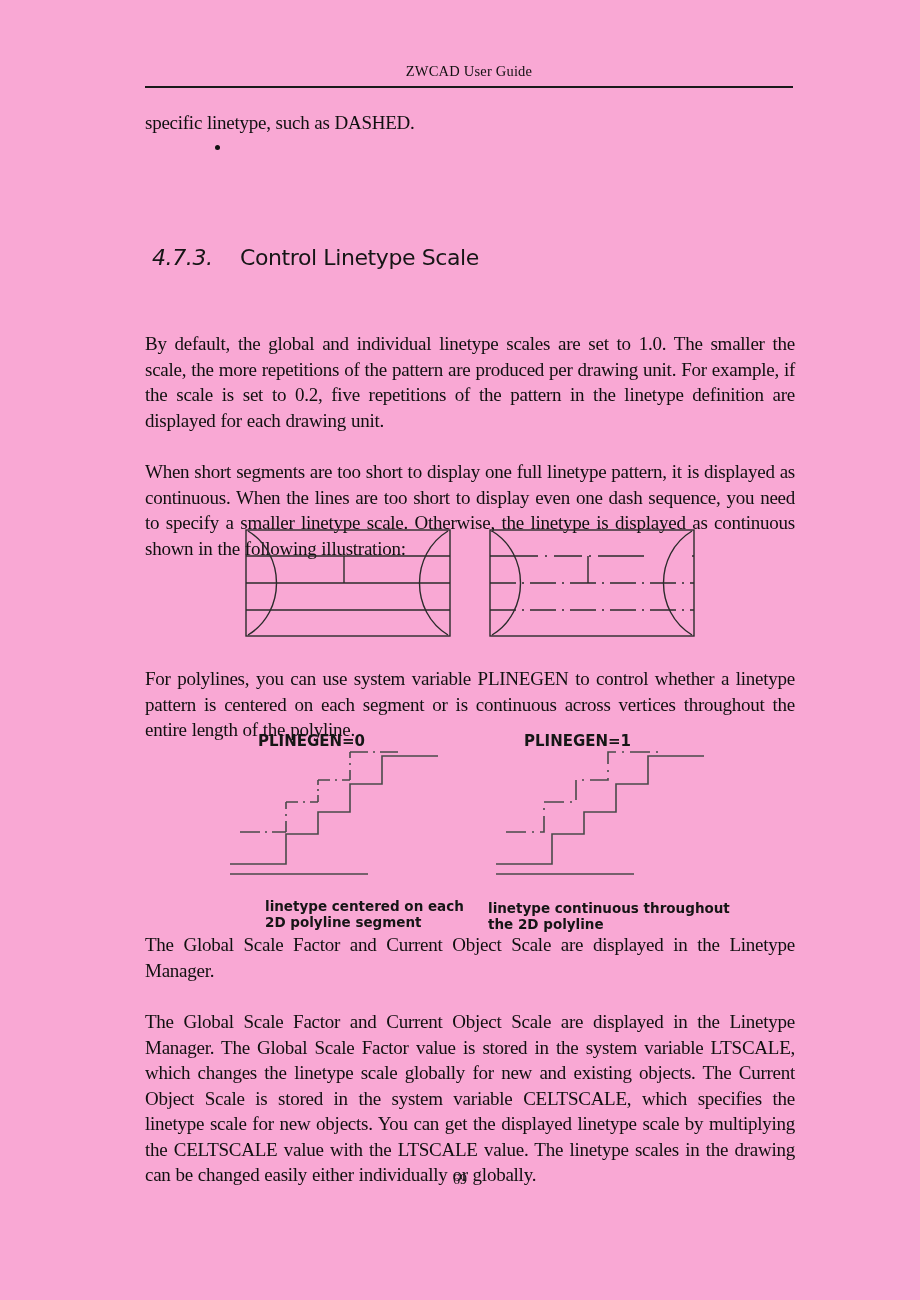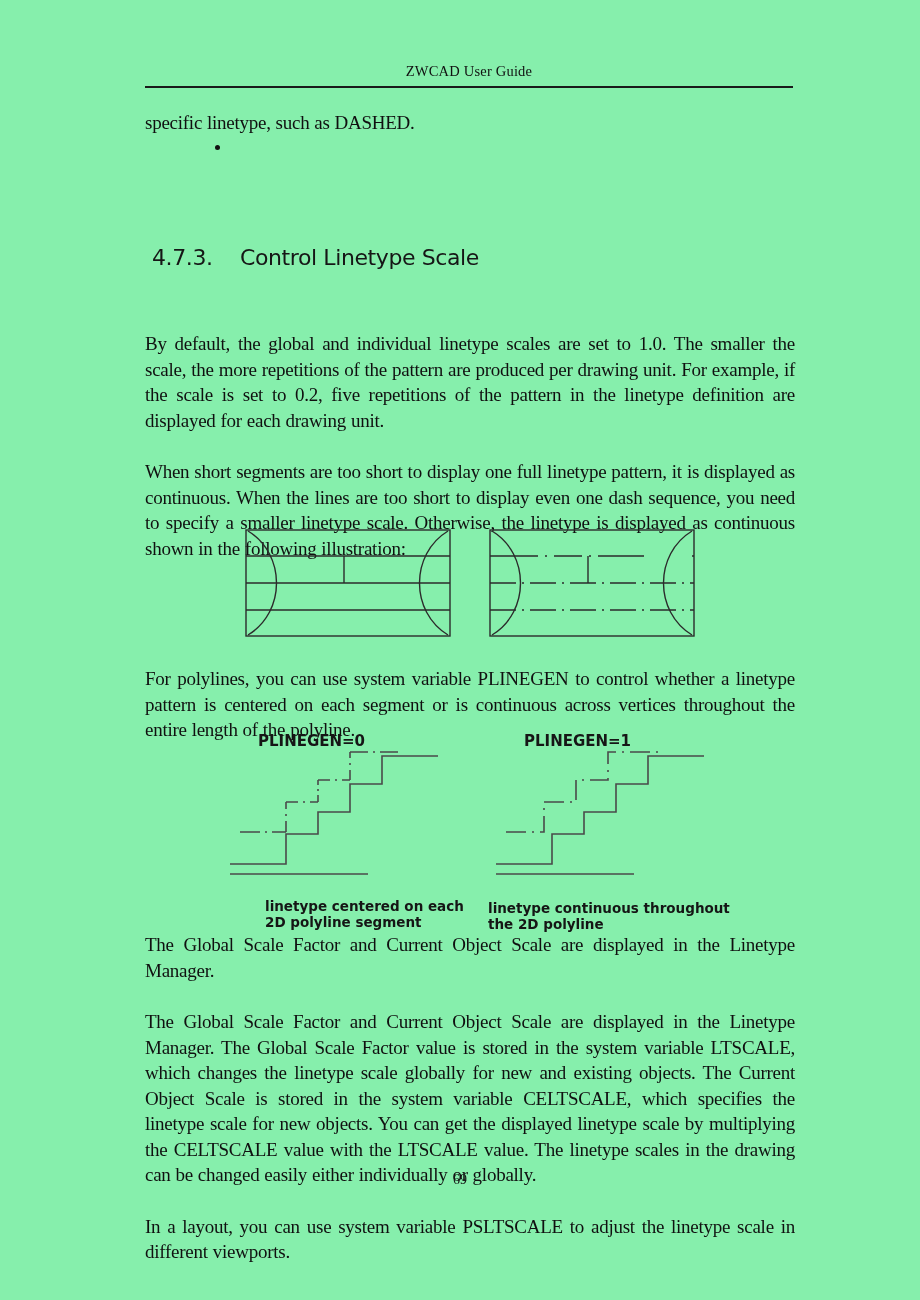--- a/index.html
+++ b/index.html
@@ -4,21 +4,21 @@
 <style>
   html, body {
     margin: 0;
     padding: 0;
     background: #ffffff;
   }
   .page {
     position: relative;
     width: 920px;
     height: 1300px;
-    background: #86efac;
+    background: #f9a8d4;
     overflow: hidden;
     font-family: "Liberation Serif", "DejaVu Serif", serif;
     color: #0d0d0d;
   }
 
   
   .header {
     position: absolute;
     left: 145px;
     top: 62px;
@@ -96,21 +96,21 @@
     position: absolute;
     left: 152px;
     top: 245px;
     font-family: "DejaVu Sans", "Liberation Sans", sans-serif;
     font-size: 22px;
     font-weight: 400;
     color: #161616;
     letter-spacing: -0.4px;
     white-space: nowrap;
   }
-  .heading .h-num { display: inline-block; width: 88px; }
+  .heading .h-num { display: inline-block; width: 88px; font-style: italic; }
 
   
   .fig {
     position: absolute;
   }
   .fig svg { display: block; }
 
   .caption-sans {
     font-family: "DejaVu Sans", "Liberation Sans", sans-serif;
     font-size: 13.5px;
@@ -235,18 +235,17 @@
     </svg>
     <div class="caption-sans" style="margin-top:4px;">linetype continuous throughout
 the 2D polyline</div>
   </div>
 
   <div class="content" style="top:932px;">
     <p class="body">The Global Scale Factor and Current Object Scale are displayed in the Linetype Manager.</p>
     <div class="gap-26"></div>
     <p class="body">The Global Scale Factor and Current Object Scale are displayed in the Linetype Manager. The Global Scale Factor value is stored in the system variable LTSCALE, which changes the linetype scale globally for new and existing objects. The Current Object Scale is stored in the system variable CELTSCALE, which specifies the linetype scale for new objects. You can get the displayed linetype scale by multiplying the CELTSCALE value with the LTSCALE value. The linetype scales in the drawing can be changed easily either individually or globally.</p>
     <div class="gap-26"></div>
-    <p class="body">In a layout, you can use system variable PSLTSCALE to adjust the linetype scale in different viewports.</p>
   </div>
 
   <div class="folio">69</div>
 
 </div>
 
 </body></html>

